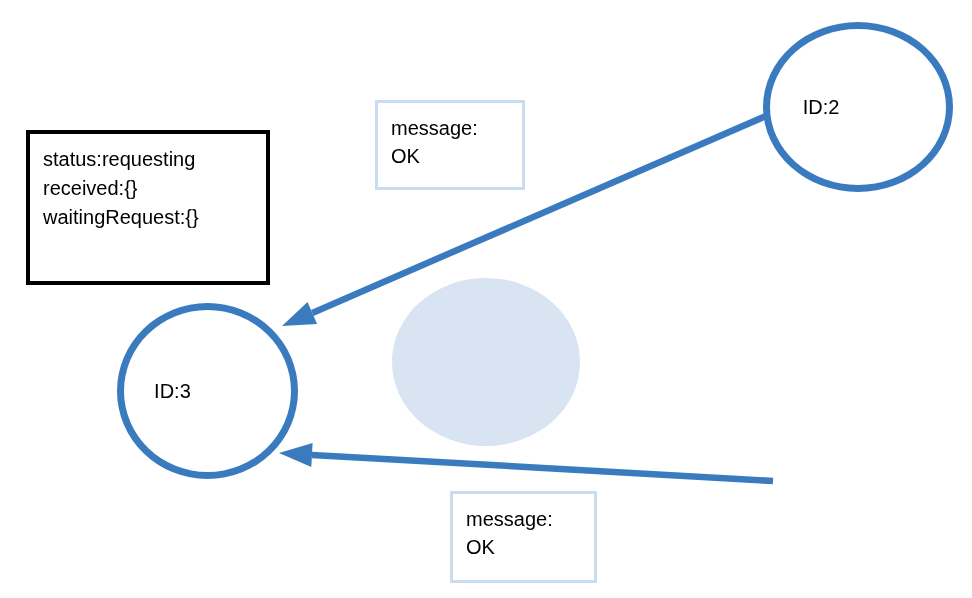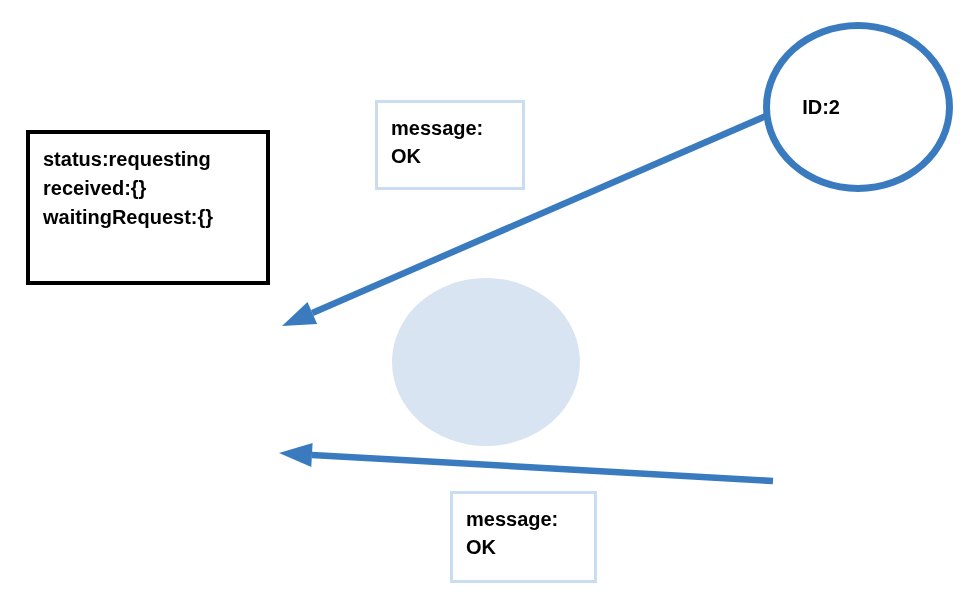--- a/index.html
+++ b/index.html
@@ -7,21 +7,20 @@
     padding: 0;
     background: #ffffff;
     font-family: "Liberation Sans", "DejaVu Sans", sans-serif;
   }
   .canvas {
     position: relative;
     width: 972px;
     height: 598px;
     background: #ffffff;
     overflow: hidden;
-    font-weight: bold;
   }
   .edges-layer {
     position: absolute;
     left: 0;
     top: 0;
     width: 972px;
     height: 598px;
     pointer-events: none;
   }
   .edge-line {
@@ -105,20 +104,23 @@
       <polygon class="edge-head" points="279,453 312.6,442.9 311.3,466.9"></polygon>
     </g>
   </svg>
 
   <div class="blob"></div>
 
   <div class="node node2">
     <span class="node-label">ID:2</span>
   </div>
 
+  <div class="node node3">
+    <span class="node-label">ID:3</span>
+  </div>
 
 
   <div class="status-box">
     <div>status:requesting</div>
     <div>received:{}</div>
     <div>waitingRequest:{}</div>
   </div>
 
   <div class="msg-box msg-top">
     <div>message:</div>

